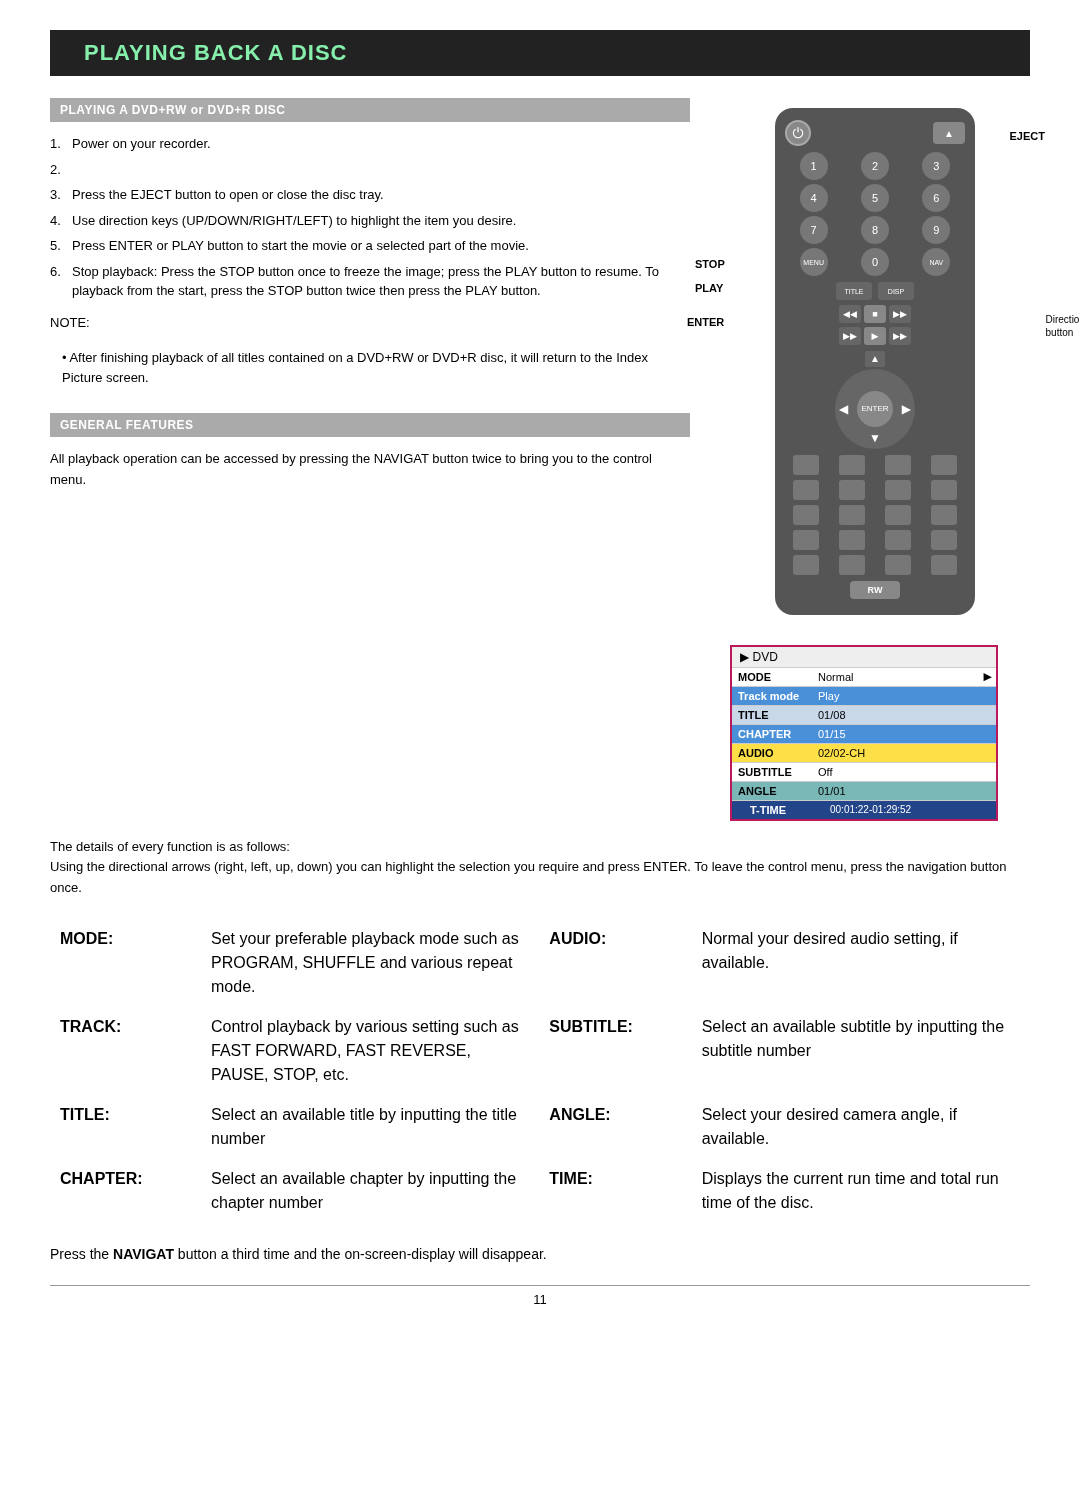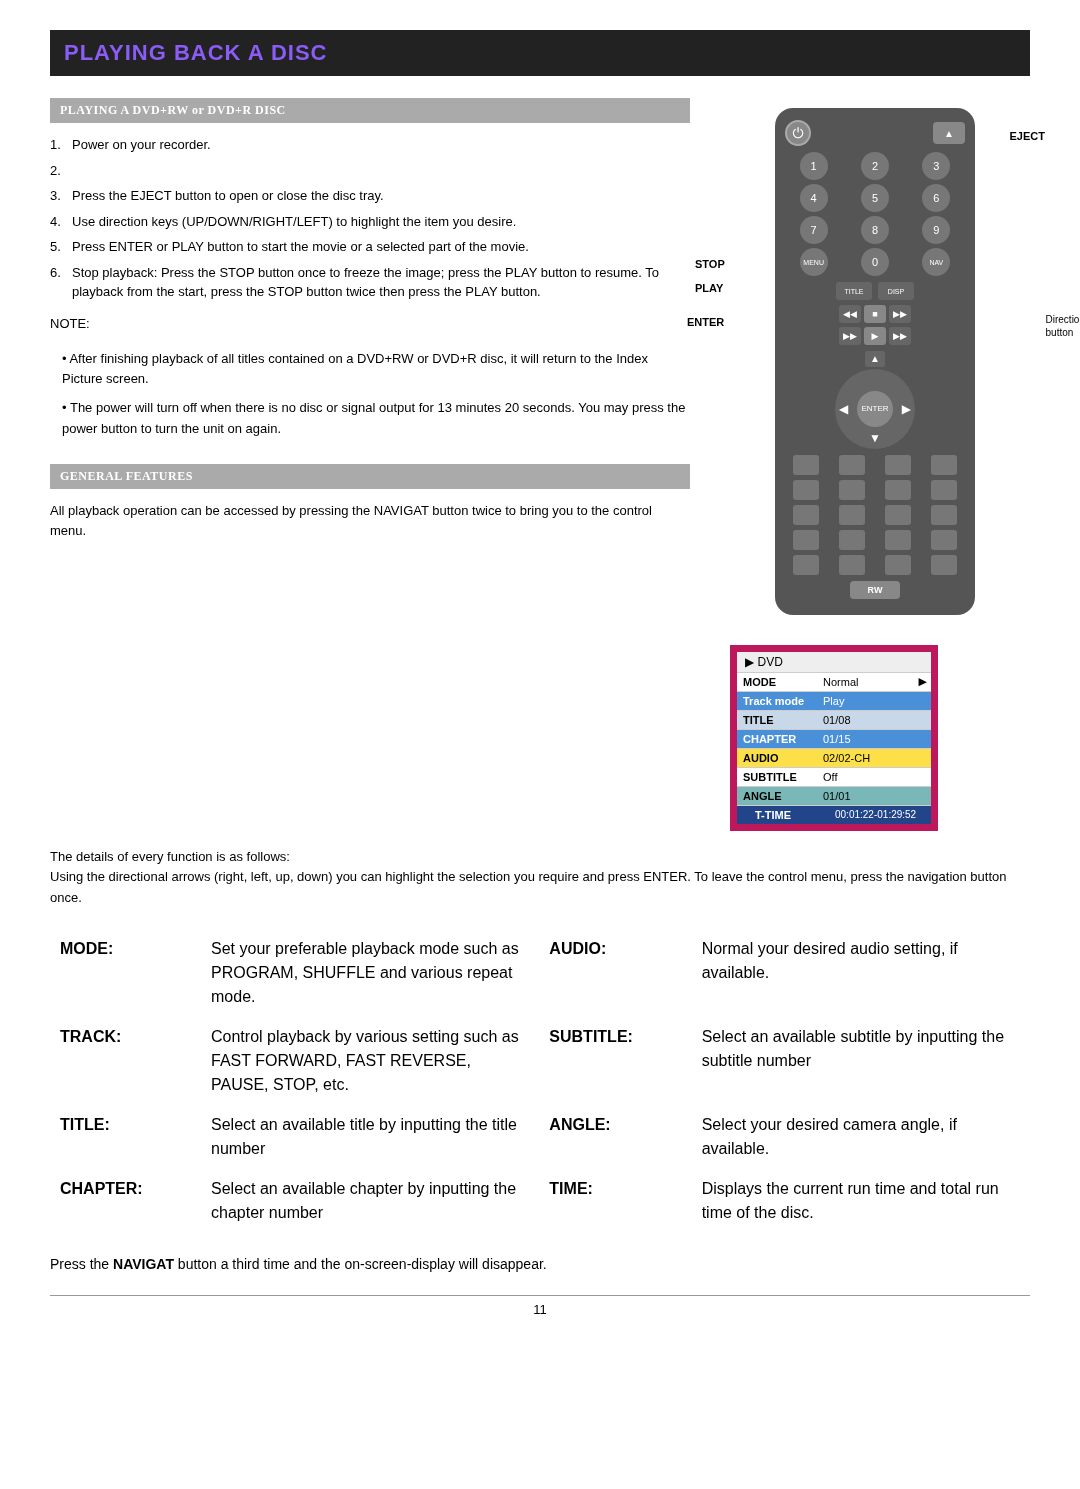--- a/index.html
+++ b/index.html
@@ -9,22 +9,22 @@
       color: #000;
       width: 1080px;
       min-height: 1489px;
       padding: 30px 50px;
       font-size: 14px;
     }
     .page-title {
       font-size: 22px;
       font-weight: bold;
       background: #222;
-      color: #8b5cf6;
-      padding: 10px 14px;
+      color: #86efac;
+      padding: 10px 34px;
       margin-bottom: 22px;
       letter-spacing: 1px;
     }
     .content-wrapper {
       display: flex;
       gap: 30px;
     }
     .left-col {
       flex: 1;
       min-width: 0;
@@ -34,21 +34,20 @@
       flex-shrink: 0;
     }
     .section-header {
       background: #aaa;
       color: #fff;
       font-weight: bold;
       font-size: 12px;
       padding: 5px 10px;
       margin-bottom: 12px;
       letter-spacing: 0.5px;
-      font-family: Liberation Serif, serif;
     }
     .numbered-list {
       list-style: none;
       padding: 0;
       margin-bottom: 14px;
     }
     .numbered-list li {
       display: flex;
       gap: 6px;
       margin-bottom: 6px;
@@ -180,22 +179,22 @@
       display: flex; align-items: center; justify-content: center;
       font-size: 9px; color: #fff; font-weight: bold;
     }
     .remote-with-labels {
       position: relative;
       width: 280px;
       margin: 10px auto 0;
     }
     
     .osd-menu {
-      width: 208px;
-      border: 7px solid #be185d;
+      width: 268px;
+      border: 2px solid #be185d;
       font-size: 12px;
       margin-top: 10px;
     }
     .osd-header {
       background: #eee;
       padding: 3px 8px;
       font-size: 12px;
       border-bottom: 1px solid #ccc;
       display: flex; align-items: center; gap: 6px;
     }
@@ -303,21 +302,20 @@
       </li>
       <li>
         <span class="num">6.</span>
         <span>Stop playback: Press the STOP button once to freeze the image; press the PLAY button to resume. To playback from the start, press the STOP button twice then press the PLAY button.</span>
       </li>
     </ol>
 
     <div class="note-section">
       <div class="note-label">NOTE:</div>
       <p>• <span>After finishing playback of all titles contained on a DVD+RW or DVD+R disc, it will return to the Index Picture screen.</span></p>
-      <p style="margin-top:8px;">• <span>The power will turn off when there is no disc or signal output for 13 minutes 20 seconds. You may press the power button to turn the unit on again.</span></p>
     </div>
 
     <div class="general-section">
       <div class="section-header">GENERAL FEATURES</div>
       <p class="general-text">All playback operation can be accessed by pressing the NAVIGAT button twice to bring you to the control menu.</p>
     </div>
   </div>
 
   <div class="right-col">
 

